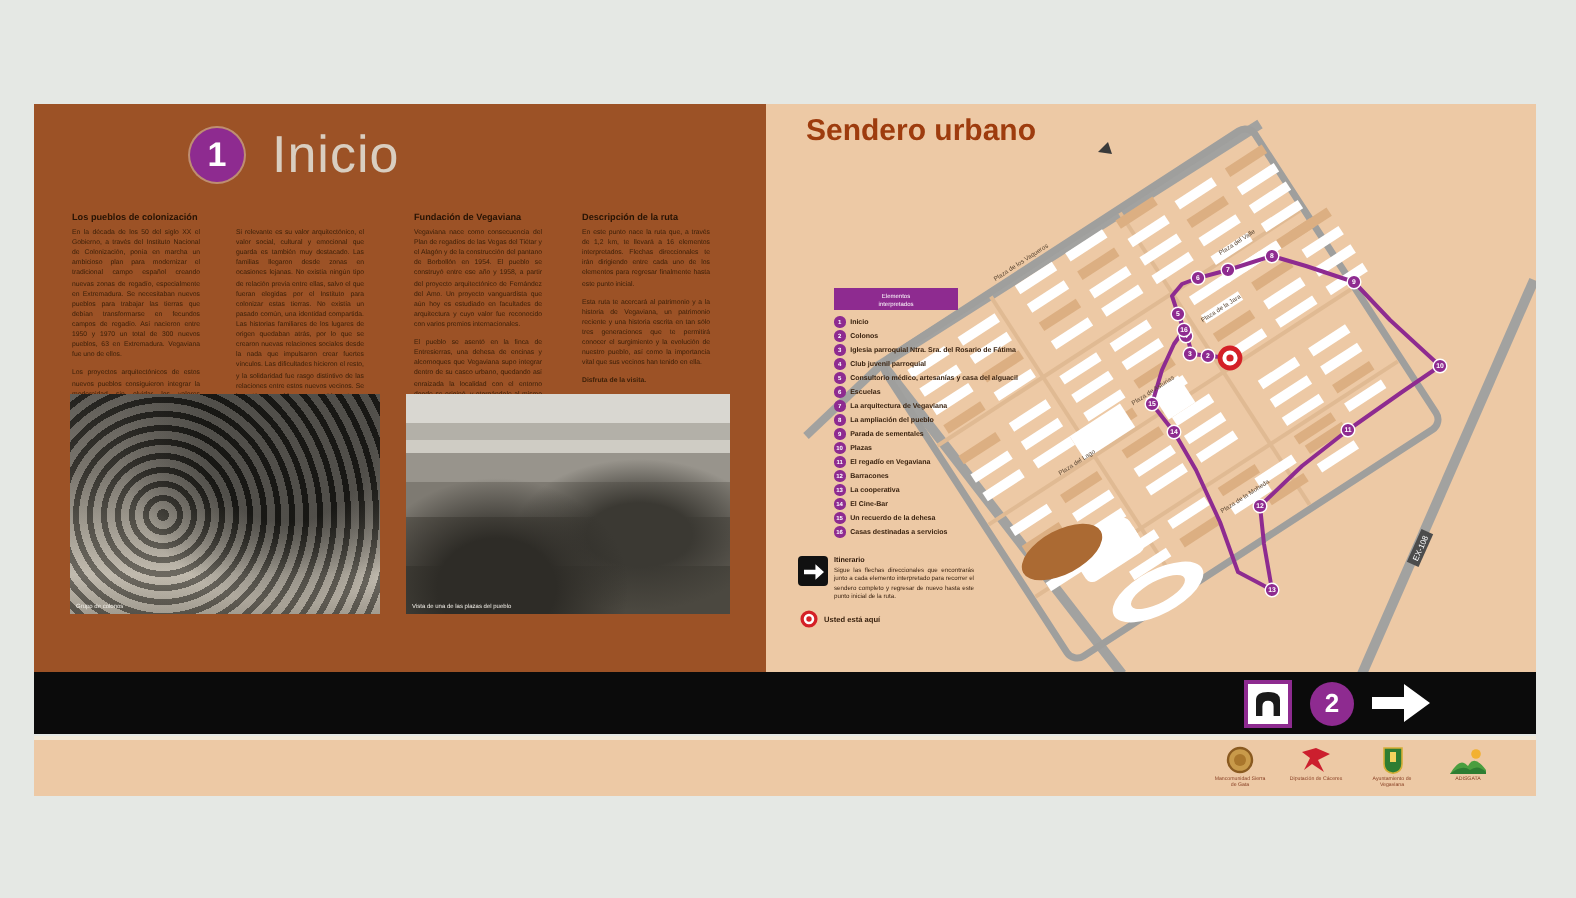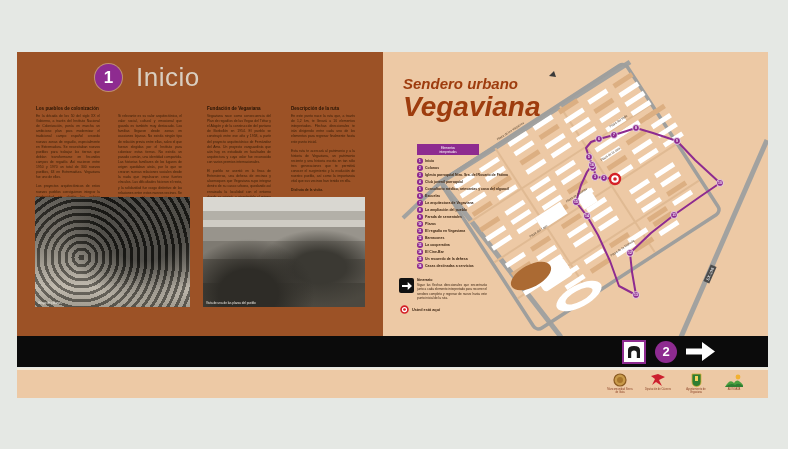--- a/index.html
+++ b/index.html
@@ -24,21 +24,21 @@
       radial-gradient(circle at 70% 20%,#1f1e1b 0 30%,transparent 60%),
       linear-gradient(180deg,#34322e 0%,#57534c 35%,#8d887d 60%,#bab3a6 82%,#8f897d 100%);}
   .photo2{left:186px;width:162px;
     background-image:
       radial-gradient(ellipse at 28% 88%,#2e2c27 0 18%,transparent 40%),
       radial-gradient(ellipse at 72% 64%,#3b3933 0 16%,transparent 38%),
       linear-gradient(180deg,#d9d7d1 0 13%,#b3b0a8 13% 21%,#cfccc4 21% 27%,#98948c 27% 40%,#7e7a72 40% 56%,#605c54 56% 78%,#4b4840 78% 100%);}
   .photo .cap{position:absolute;left:3px;bottom:2px;font-size:3px;color:#f0ede6;}
   
   .panel-right{position:absolute;left:383px;top:52px;width:385px;height:284px;background:#edc9a5;}
-  .map-title{position:absolute;left:20px;top:24px;color:#9e3c0e;line-height:1.05;font-style:italic;}
+  .map-title{position:absolute;left:20px;top:6px;color:#9e3c0e;line-height:1.05;}
   .map-title .l1{font-size:15px;font-weight:bold;display:block;}
   .map-title .l2{font-size:28px;font-weight:bold;display:block;}
   .legend{position:absolute;left:34px;top:92px;width:122px;}
   .legend-head{background:#8e2b90;color:#fff;width:58px;text-align:center;
                font-size:3px;line-height:1.4;padding:1.5px 2px;margin-bottom:3px;}
   .legend-item{display:flex;align-items:center;gap:2.5px;margin:1.4px 0;white-space:nowrap;}
   .legend-dot{flex:0 0 auto;width:5.6px;height:5.6px;border-radius:50%;background:#8e2b90;color:#fff;
               font-size:3px;font-weight:bold;display:flex;align-items:center;justify-content:center;}
   .legend-lab{font-size:3.5px;font-weight:bold;color:#3a2310;}
   .note{position:absolute;left:16px;top:226px;display:flex;gap:3px;width:92px;}
@@ -307,21 +307,20 @@
           </g>
           <g>
             <circle cx="209" cy="113" r="3.4" fill="#8e2b90" stroke="#fff" stroke-width="0.7"></circle>
             <text x="209" y="114.2" font-size="3.4" font-weight="bold" fill="#fff" text-anchor="middle" font-family="Liberation Sans, sans-serif">16</text>
           </g>
         </g>
     </svg>
 
     <div class="map-title">
       <span class="l1">Sendero urbano</span>
-      <span class="l2">Vegaviana</span>
     </div>
 
     <div class="legend">
       <div class="legend-head">
         <span>Elementos</span><br>
         <span>interpretados</span>
       </div>
       <div id="legend-items">
           <div class="legend-item">
             <span class="legend-dot">1</span>

